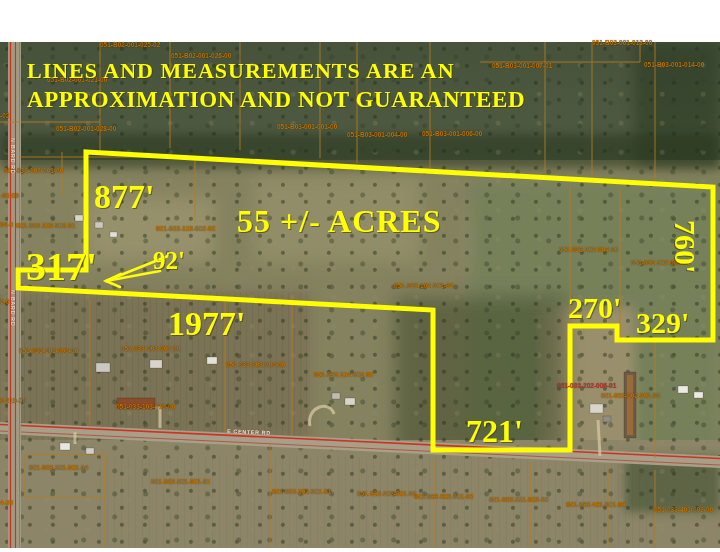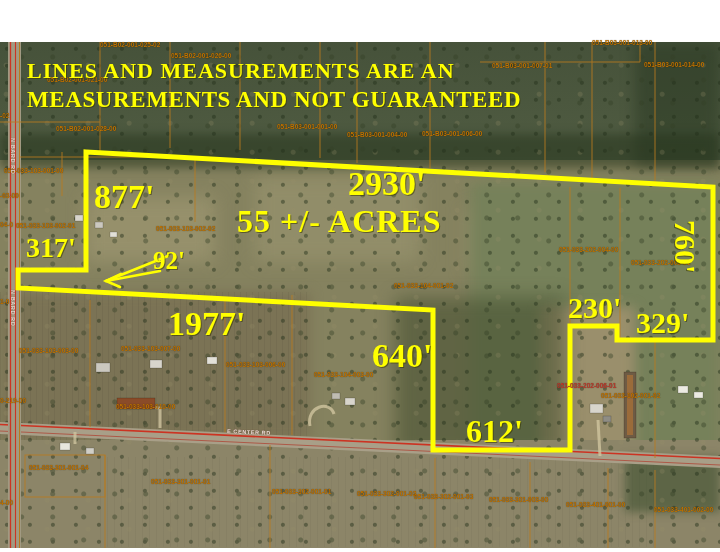--- a/index.html
+++ b/index.html
@@ -182,27 +182,25 @@
       <span style="left: 0px; top: 499px;">4-00</span>
     </div>
 
   <div id="roadlabels">
     <span style="left:227px;top:429px;transform:rotate(2.8deg)">E CENTER RD</span>
     <span class="vert" style="left:10px;top:138px;height:42px">N BARD RD</span>
     <span class="vert" style="left:10px;top:290px;height:42px">N BARD RD</span>
   </div>
 
   <div class="yl" style="left:27px;top:58px;font-size:22px;letter-spacing:1px">LINES AND MEASUREMENTS ARE AN</div>
-  <div class="yl" style="left:27px;top:87px;font-size:23px;letter-spacing:.6px">MEASUREMENTS AND NOT GUARANTEED</div>
-
-  <div class="yl" style="left:348px;top:165px;font-size:34px">2930'</div>
+  <div class="yl" style="left:27px;top:87px;font-size:23px;letter-spacing:.6px">APPROXIMATION AND NOT GUARANTEED</div>
+
   <div class="yl" style="left:94px;top:178px;font-size:34px">877'</div>
-  <div class="yl" style="left:26px;top:232px;font-size:28px">317'</div>
+  <div class="yl" style="left:26px;top:243px;font-size:40px">317'</div>
   <div class="yl" style="left:153px;top:247px;font-size:25px">92'</div>
   <div class="yl" style="left:168px;top:305px;font-size:34px">1977'</div>
-  <div class="yl" style="left:372px;top:337px;font-size:34px">640'</div>
-  <div class="yl" style="left:466px;top:413px;font-size:32px">612'</div>
-  <div class="yl" style="left:568px;top:291px;font-size:30px">230'</div>
+  <div class="yl" style="left:466px;top:413px;font-size:32px">721'</div>
+  <div class="yl" style="left:568px;top:291px;font-size:30px">270'</div>
   <div class="yl" style="left:636px;top:306px;font-size:30px">329'</div>
   <div class="yl vert" style="left:668px;top:220px;font-size:30px">760'</div>
 
   <div class="yl" style="left:237px;top:203px;font-size:32px;letter-spacing:1px">55 +/- ACRES</div>
 </div>
 
 </body></html>

